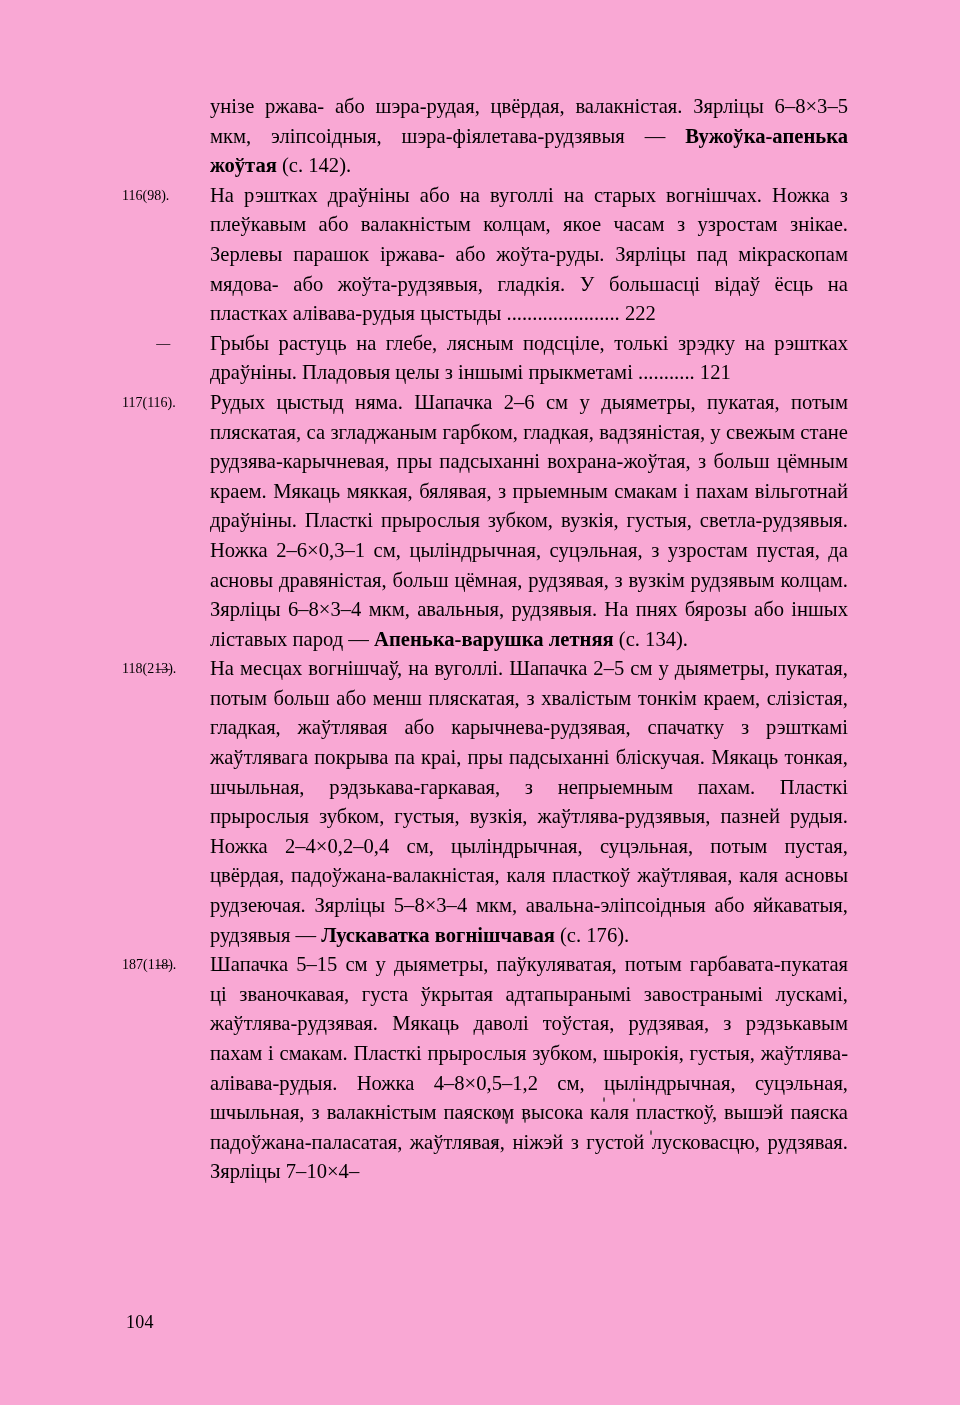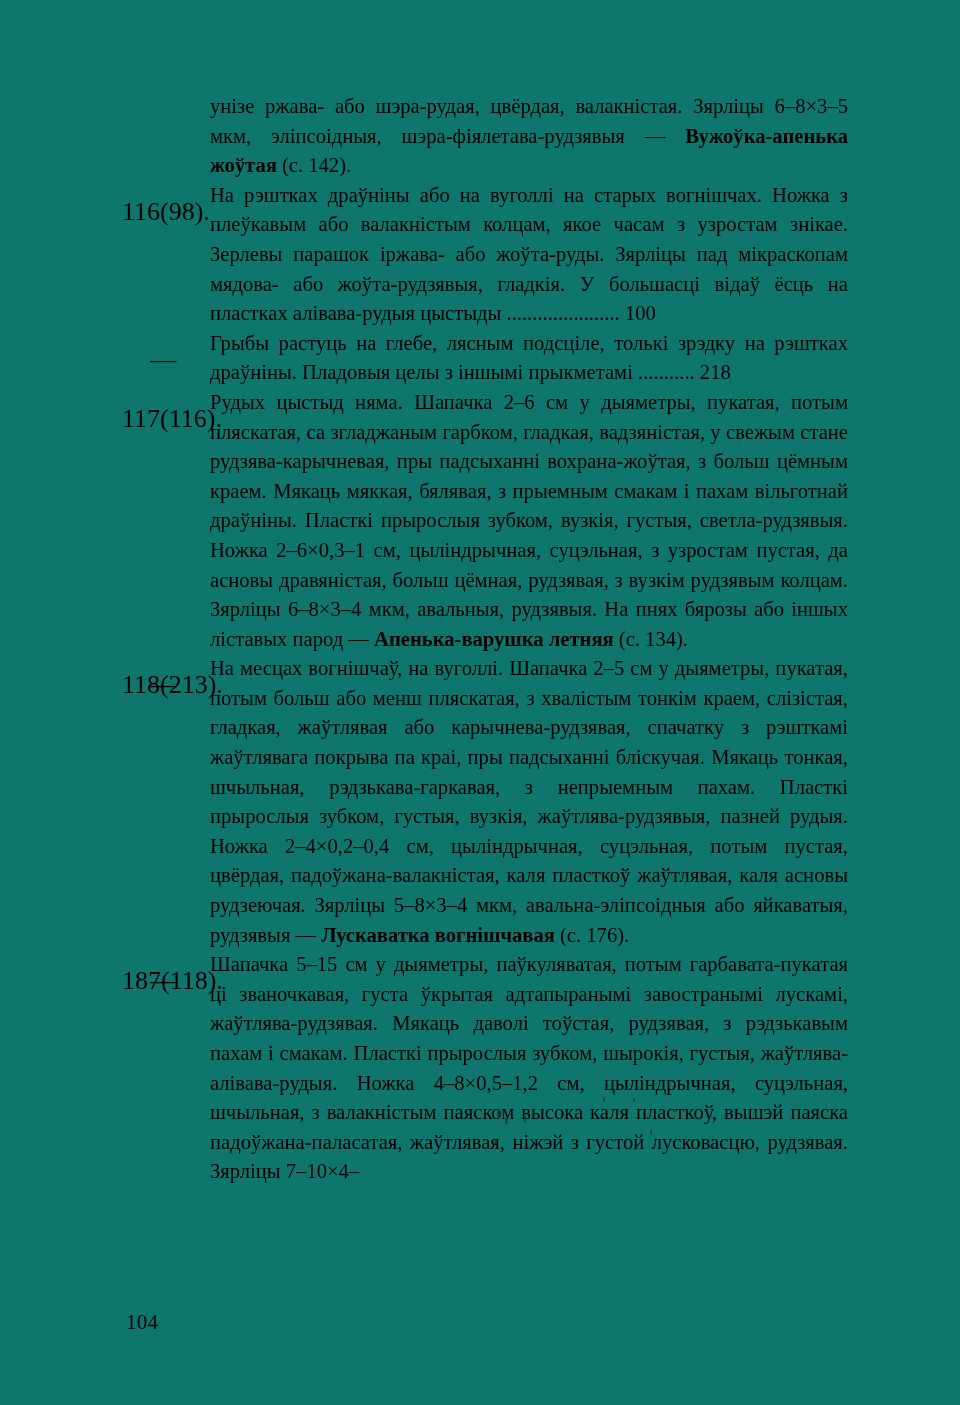--- a/index.html
+++ b/index.html
@@ -15,21 +15,21 @@
     position: relative;
     overflow: hidden;
   }
 
   #page {
     position: absolute;
     left: 0;
     top: 0;
     width: 960px;
     height: 1405px;
-    background: #0f766e;
+    background: #f9a8d4;
   }
 
   #textblock {
     position: absolute;
     left: 122px;
     top: 92px;
     width: 726px;
   }
 
   
@@ -40,24 +40,24 @@
     line-height: 29.6px;
     text-align: justify;
     text-justify: inter-word;
     margin: 0;
     padding-left: 88px;   
   }
 
   .entry .marker {
     position: absolute;
     left: 0;
-    top: 16px;
+    top: 0;
     width: 82px;
     text-align: left;
-    font-size: 26px;
+    font-size: 14px;
     line-height: 29.6px;
     white-space: nowrap;
   }
   .entry .marker.dash {
     text-align: center;
     width: 78px;
     left: 2px;
     letter-spacing: -0.5px;
   }
 
@@ -82,45 +82,45 @@
     background: #2b2b2b;
     border-radius: 50%;
     opacity: .75;
     pointer-events: none;
   }
 
   #folio {
     position: absolute;
     left: 126px;
     top: 1310px;
-    font-size: 21px;
+    font-size: 18px;
     line-height: 24px;
     letter-spacing: .3px;
   }
 </style>
 </head>
 <body>
 
 <div id="page">
 
   <div id="textblock">
 
     <div class="entry">
       <span class="marker"></span>
       <span class="body">унізе ржава- або шэра-рудая, цвёрдая, валакністая. Зярліцы 6–8×3–5 мкм, эліпсоідныя, шэра-фіялетава-рудзявыя — <b>Вужоўка-апенька жоўтая</b> (с. 142).</span>
     </div>
 
     <div class="entry">
       <span class="marker">116(98).</span>
-      <span class="body">На рэштках драўніны або на вуголлі на старых вогнішчах. Ножка з плеўкавым або валакністым колцам, якое часам з узростам знікае. Зерлевы парашок іржава- або жоўта-руды. Зярліцы пад мікраскопам мядова- або жоўта-рудзявыя, гладкія. У большасці відаў ёсць на пластках алівава-рудыя цыстыды<span class="leader">&nbsp;......................&nbsp;</span><span>100</span></span>
+      <span class="body">На рэштках драўніны або на вуголлі на старых вогнішчах. Ножка з плеўкавым або валакністым колцам, якое часам з узростам знікае. Зерлевы парашок іржава- або жоўта-руды. Зярліцы пад мікраскопам мядова- або жоўта-рудзявыя, гладкія. У большасці відаў ёсць на пластках алівава-рудыя цыстыды<span class="leader">&nbsp;......................&nbsp;</span><span>222</span></span>
     </div>
 
     <div class="entry">
       <span class="marker dash">—</span>
-      <span class="body">Грыбы растуць на глебе, лясным подсціле, толькі зрэдку на рэштках драўніны. Пладовыя целы з іншымі прыкметамі<span class="leader">&nbsp;...........&nbsp;</span><span>218</span></span>
+      <span class="body">Грыбы растуць на глебе, лясным подсціле, толькі зрэдку на рэштках драўніны. Пладовыя целы з іншымі прыкметамі<span class="leader">&nbsp;...........&nbsp;</span><span>121</span></span>
     </div>
 
     <div class="entry">
       <span class="marker">117(116).</span>
       <span class="body">Рудых цыстыд няма. Шапачка 2–6 см у дыяметры, пукатая, потым пляскатая, са згладжаным гарбком, гладкая, вадзяністая, у свежым стане рудзява-карычневая, пры падсыханні вохрана-жоўтая, з больш цёмным краем. Мякаць мяккая, бялявая, з прыемным смакам і пахам вільготнай драўніны. Пласткі прырослыя зубком, вузкія, густыя, светла-рудзявыя. Ножка 2–6×0,3–1 см, цыліндрычная, суцэльная, з узростам пустая, да асновы дравяністая, больш цёмная, рудзявая, з вузкім рудзявым колцам. Зярліцы 6–8×3–4 мкм, авальныя, рудзявыя. На пнях бярозы або іншых ліставых парод — <b>Апенька-варушка летняя</b> (с. 134).</span>
     </div>
 
     <div class="entry">
       <span class="marker dash">—</span>
     </div>

